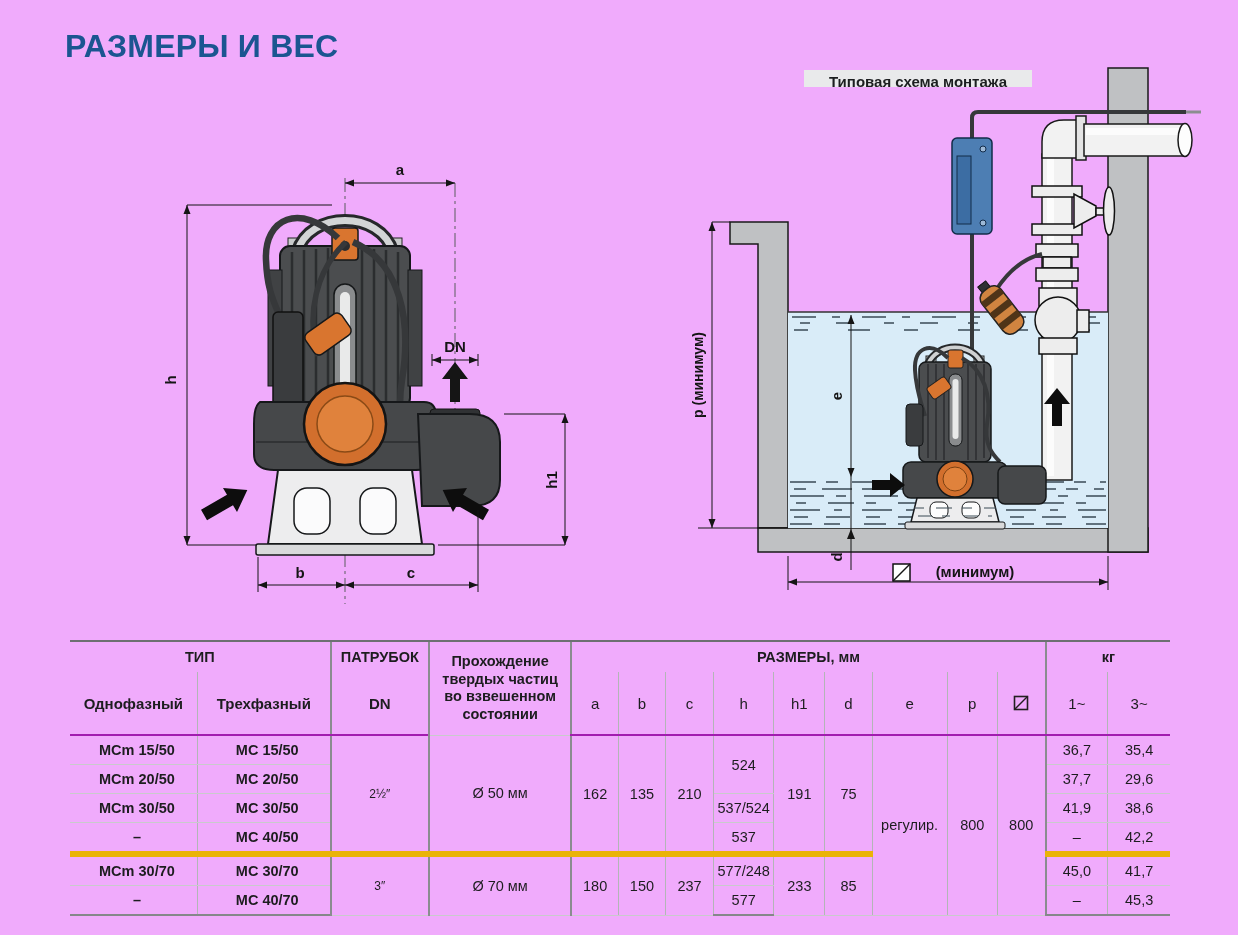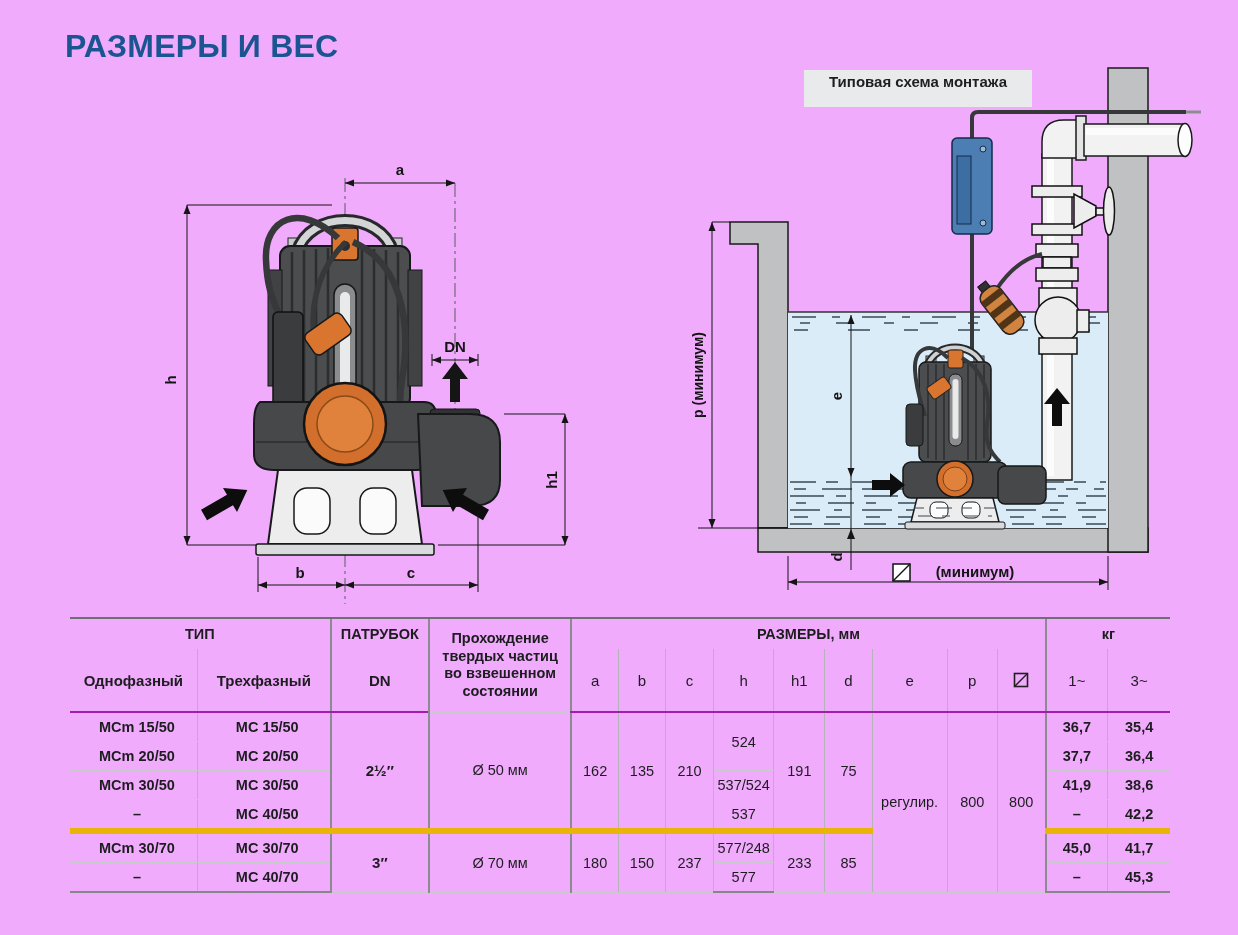--- a/index.html
+++ b/index.html
@@ -4,41 +4,41 @@
 <style>
   html,body{margin:0;padding:0;background:#ffffff;}
   body{width:1238px;height:935px;position:relative;overflow:hidden;
        font-family:"Liberation Sans","DejaVu Sans",sans-serif;color:#1d1d1f;}
   .page{position:absolute;inset:0;background:#f0abfc;}
   .page-title{position:absolute;left:65px;top:28px;margin:0;
 ic      font-size:21px;font-weight:bold;color:#1b5591;letter-spacing:.2px;}
   .fig{position:absolute;}
   .fig-left{left:160px;top:152px;width:430px;height:465px;}
   .fig-right{left:690px;top:58px;width:520px;height:545px;}
-  .schema-title{position:absolute;left:804px;top:70px;width:228px;height:37px;
+  .schema-title{position:absolute;left:804px;top:70px;width:228px;height:17px;
       background:#e9eaeb;color:#1c1e20;font-size:15px;font-weight:bold;
       text-align:center;line-height:23px;z-index:5;}
   svg text{font-family:"Liberation Sans","DejaVu Sans",sans-serif;}
 
   
-  table.dims{position:absolute;left:70px;top:617px;width:1100px;
+  table.dims{position:absolute;left:70px;top:640px;width:1100px;
       border-collapse:collapse;table-layout:fixed;font-size:14.5px;color:#1d1d1f;}
   table.dims td,table.dims th{border:1px solid #b3b5b7;padding:0 2px;
       text-align:center;vertical-align:middle;overflow:hidden;}
   table.dims td:first-child,table.dims th:first-child{border-left:0;}
   table.dims td:last-child,table.dims th:last-child{border-right:0;}
   tr.hr1 th{border-top:2px solid #6d6f72;border-bottom:0;height:30px;font-size:14.5px;}
   tr.hr2 th{border-top:0;border-bottom:2px solid #a21caf;height:62px;font-weight:normal;font-size:15px;}
   tr.hr2 th.bold{font-weight:bold;}
   th.solids-h{font-size:14px;line-height:1.22;font-weight:bold;}
   .vs{border-left:2px solid #8a8c8f !important;}
   tr.body td{height:28px;border-top:1px solid #c9cacc;border-bottom:1px solid #c9cacc;}
   tr.body td.model{text-align:center;padding-left:9px;font-weight:bold;}
-  tr.body td.kg{font-weight:bold;}
-  tr.body td.dn{font-weight:bold;font-size:15px;text-align:center;}
+  tr.body td.kg{font-weight:normal;}
+  tr.body td.dn{font-weight:normal;font-size:12px;text-align:center;}
   tr.grp td{border-top:6px solid #eab308;}
   tr.last td{border-bottom:2px solid #85878a;}
   .sqicon{display:inline-block;vertical-align:-2px;}
 </style>
 </head>
 <body>
 
 <div class="page">
 
   <h1 class="page-title">РАЗМЕРЫ И ВЕС</h1>
@@ -363,21 +363,21 @@
       <td rowspan="6">регулир.</td>
       <td rowspan="6">800</td>
       <td rowspan="6">800</td>
       <td class="kg vs">36,7</td>
       <td class="kg">35,4</td>
     </tr>
     <tr class="body">
       <td class="model">MCm 20/50</td>
       <td class="model">MC 20/50</td>
       <td class="kg vs">37,7</td>
-      <td class="kg">36,4</td>
+      <td class="kg">29,6</td>
     </tr>
     <tr class="body">
       <td class="model">MCm 30/50</td>
       <td class="model">MC 30/50</td>
       <td>537/524</td>
       <td class="kg vs">41,9</td>
       <td class="kg">38,6</td>
     </tr>
     <tr class="body">
       <td class="model">–</td>

